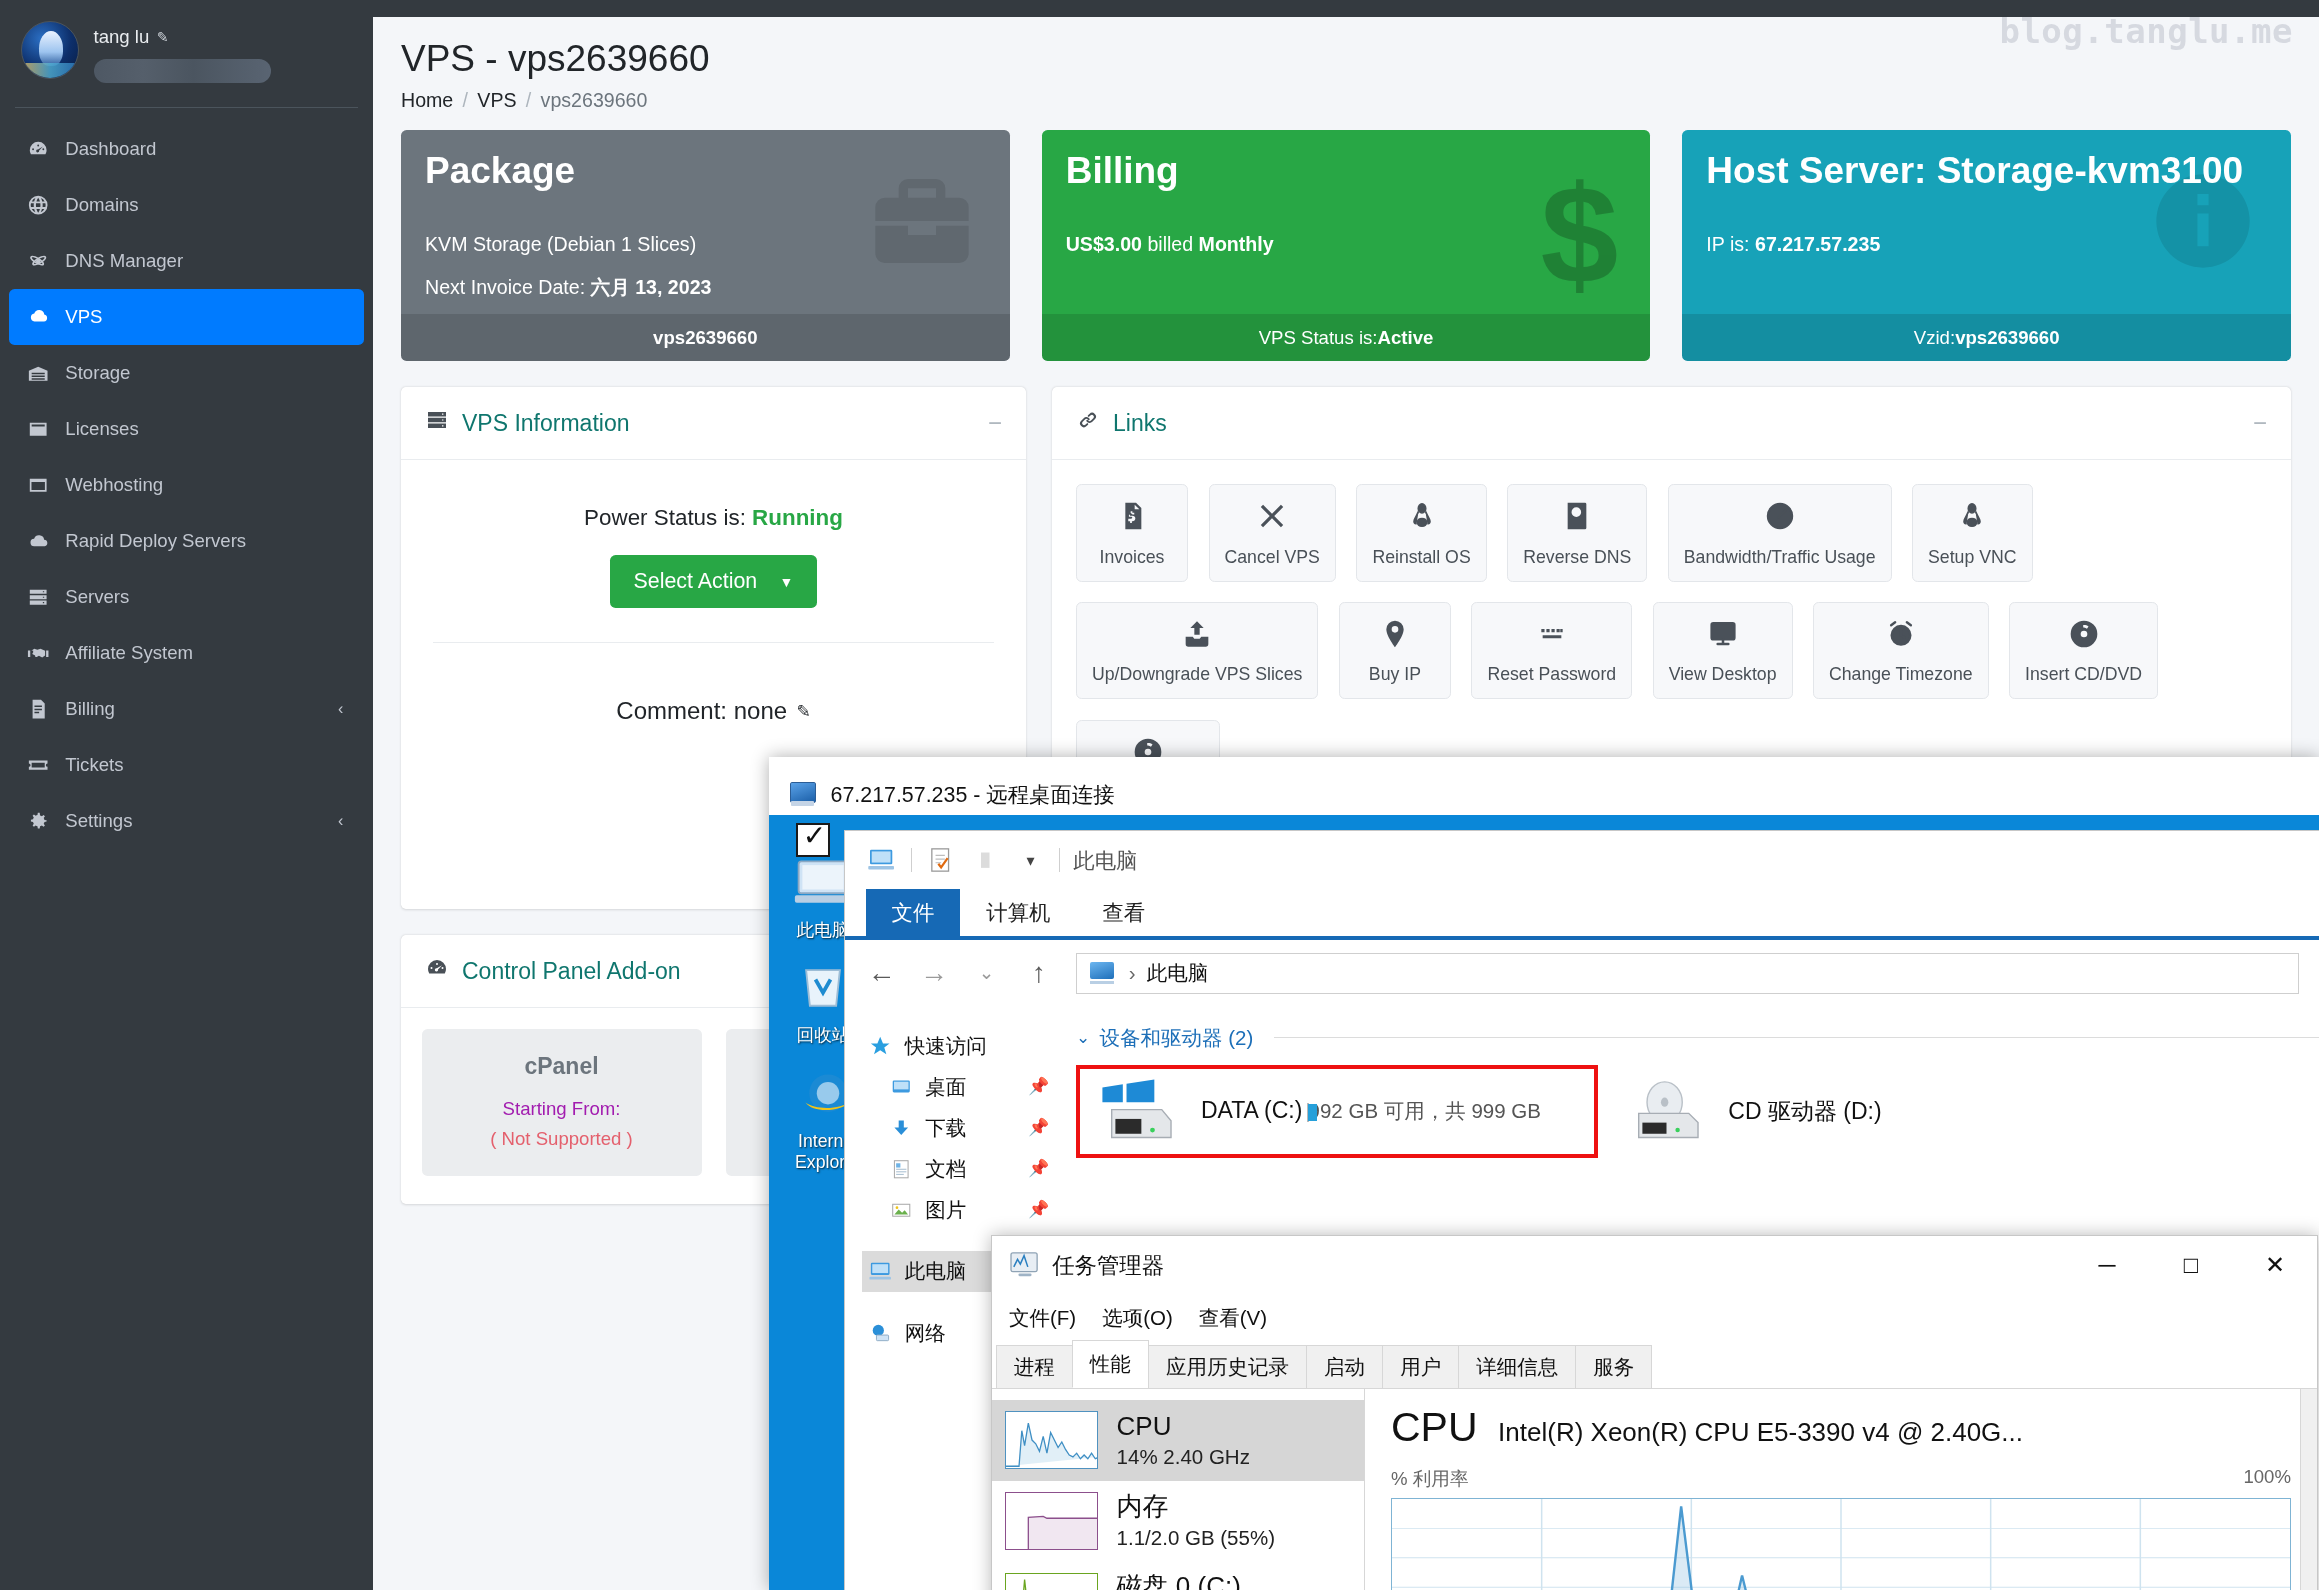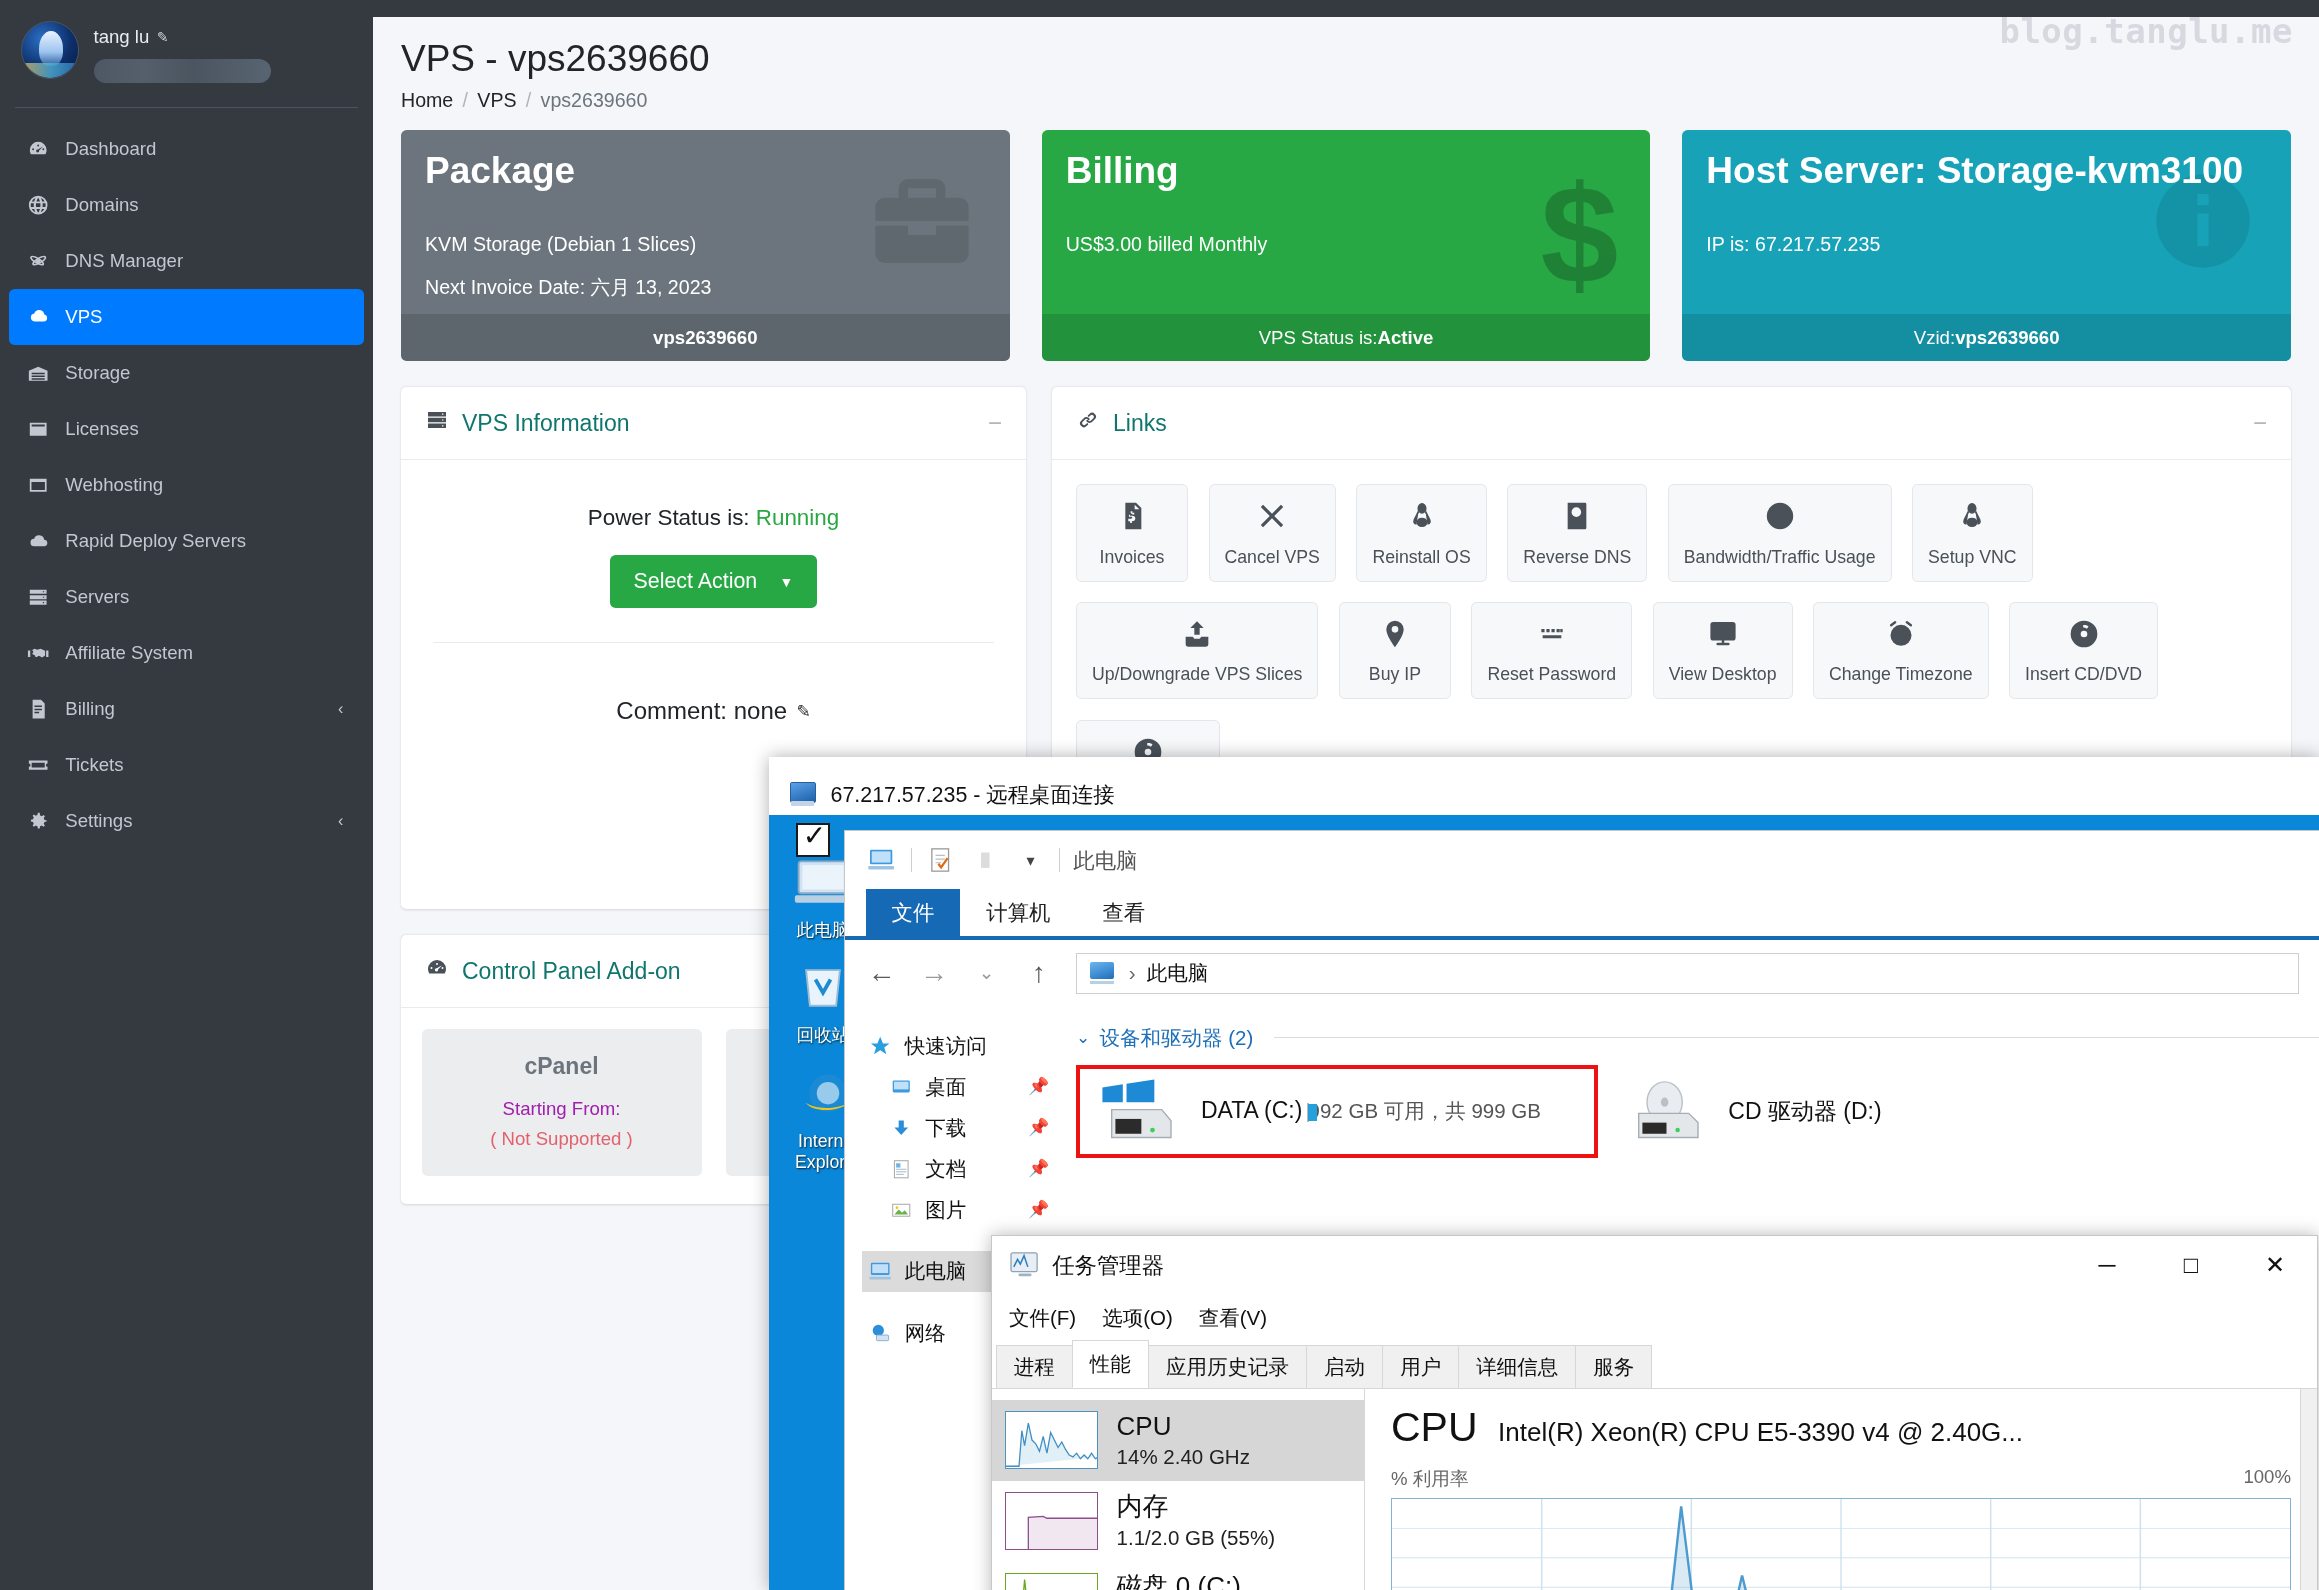--- a/index.html
+++ b/index.html
@@ -71,21 +71,21 @@
   
   .cards { display: flex; gap: 32px; padding: 9.3px 28px 0 28px; }
   .card { flex: 1; border-radius: 5.6px; overflow: hidden; color: #fff; position: relative; min-height: 231px; }
   .card.gray { background: #6c757d; }
   .card.green { background: #28a745; }
   .card.teal { background: #17a2b8; }
   .card-body { padding: 20.5px 24px 15px 24px; position: relative; z-index: 2; }
   .card-title { font-size: 37px; font-weight: bold; line-height: 1.1; white-space: nowrap; }
   .card-line { font-size: 19.6px; margin-top: 18.6px; }
   .card-line.sp1 { margin-top: 41px; }
-  .card-line b { font-weight: normal; margin-top: 24px; }
+  .card-line b { font-weight: bold; margin-top: 24px; }
   .card-foot {
     position: absolute; left: 0; right: 0; bottom: 0; height: 47px;
     display: flex; align-items: center; justify-content: center;
     font-size: 18.6px; background: rgba(0,0,0,.12);
   }
   .card-bigicon {
     position: absolute; right: 32px; top: 35px; opacity: .20; z-index: 1;
     font-size: 112px; line-height: 1; color: #000;
   }
   .card-bigicon svg { width: 112px; height: 112px; fill: #000; opacity: .55; }
@@ -98,21 +98,21 @@
   .panel-head {
     display: flex; align-items: center; height: 73px; padding: 0 24px;
     border-bottom: 0.9px solid #e9ecef; justify-content: space-between;
   }
   .panel-title { display: flex; align-items: center; gap: 13px; font-size: 23px; color: #0f766e; }
   .panel-title svg { width: 24px; height: 24px; fill: #495057; }
   .panel-minus { font-size: 24px; color: #adb5bd; cursor: pointer; line-height: 1;}
   .panel-vps { width: 625px; min-height: 522px; }
   .panel-links { flex: 1; min-height: 373px; }
   .pwr { text-align: center; padding-top: 45px; font-size: 22.4px; color: #212529; }
-  .pwr b { color: #28a745; font-weight: normal; }
+  .pwr b { color: #28a745; font-weight: bold; }
   .sel-action {
     display: inline-flex; align-items: center; gap: 22.4px;
     background: #28a745; color: #fff; font-size: 21.4px;
     padding: 14px 24px; border-radius: 5.6px; margin-top: 24px; cursor: pointer;
   }
   .sel-caret { font-size: 14px; }
   .vps-divider { height: 0.9px; background: #e9ecef; margin: 34px 32px 0 32px; }
   .comment { text-align: center; font-size: 24px; color: #212529; padding-top: 54px; display: flex; align-items:center; justify-content:center; gap:9.3px;}
   .comment .pen { font-size: 17px; }
 

